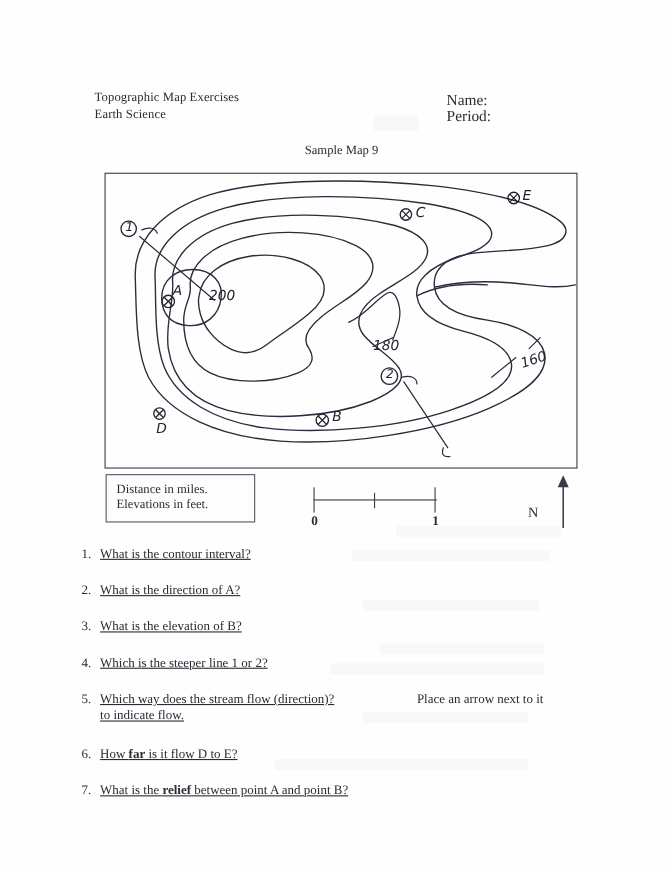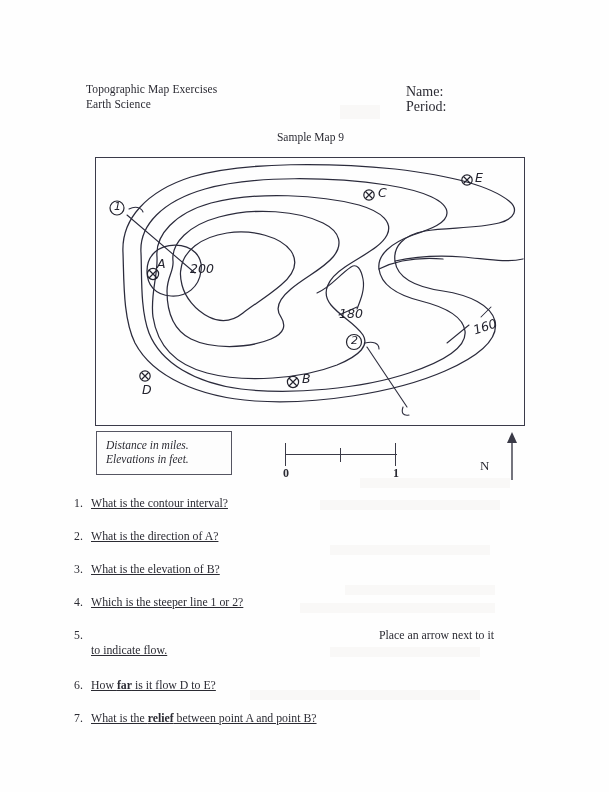--- a/index.html
+++ b/index.html
@@ -91,21 +91,20 @@
     height: 44px;
     border: 1.1px solid #555562;
     background: #fdfdfd;
     box-sizing: border-box;
   }
   #legend-box .legend-line {
     position: absolute;
     left: 9px;
     font-size: 11.5px;
     line-height: 14px;
-    font-style: italic;
   }
   #legend-box .legend-line.l1 { top: 6px; }
   #legend-box .legend-line.l2 { top: 20px; }
 
   
   #scalebar {
     position: absolute;
     left: 283px;
     top: 437px;
     width: 120px;
@@ -335,21 +334,21 @@
     </div>
 
     <div class="q-row">
       <span class="q-num">4.</span>
       <span class="q-text">Which is the steeper line 1 or 2?</span>
     </div>
 
     <div class="q-row" style="margin-bottom:20px;">
       <span class="q-num">5.</span>
       <span class="q-text">
-        <br>
+        <span>Which way does the stream flow (direction)?</span><br>
         <span>to indicate flow.</span>
       </span>
       <span class="q-extra">Place an arrow next to it</span>
     </div>
 
     <div class="q-row">
       <span class="q-num">6.</span>
       <span class="q-text"><span>How </span><b>far</b><span> is it flow D to E?</span></span>
     </div>
 

